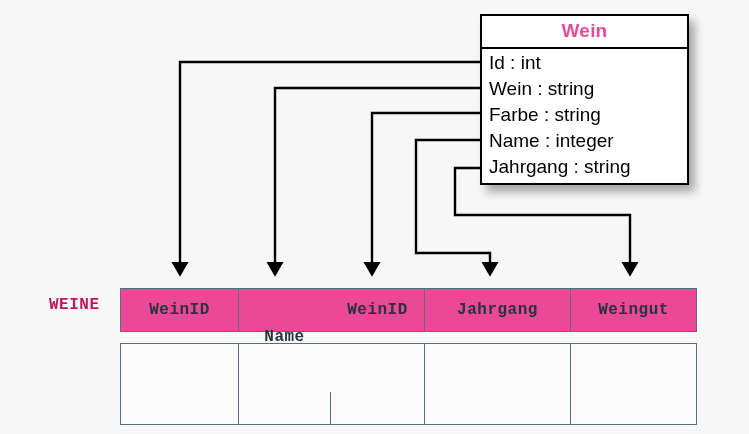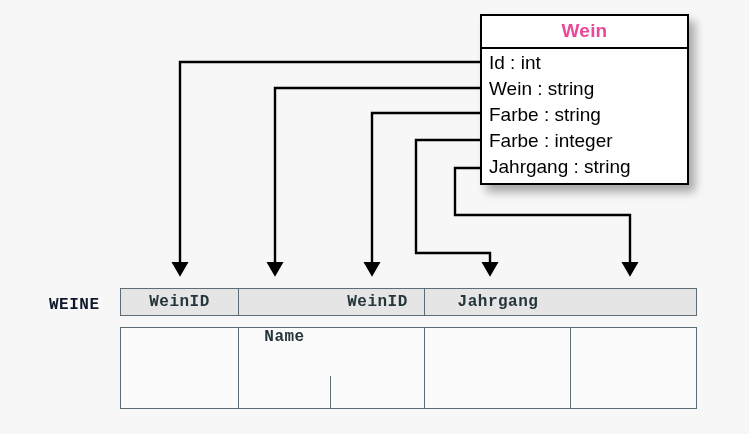--- a/index.html
+++ b/index.html
@@ -67,36 +67,36 @@
 
   
   .rel-label {
     position: absolute;
     left: 49px;
     top: 296px;
     font-family: "Liberation Mono", "DejaVu Sans Mono", monospace;
     font-weight: bold;
     font-size: 16px;
     line-height: 18px;
-    color: #0f172a;
+    color: #be185d;
     letter-spacing: 0.5px;
   }
 
   .rel-table {
     position: absolute;
     left: 120px;
     top: 288px;
     z-index: 4;
   }
   .rel-head {
     display: flex;
     border: 1px solid #5b6e75;
-    background: #e5e5e5;
+    background: #ec4899;
     box-sizing: border-box;
-    height: 28px;
+    height: 44px;
   }
   .rel-head .cell {
     border-right: 1px solid #5b6e75;
     box-sizing: border-box;
     display: flex;
     align-items: center;
     justify-content: center;
     font-family: "Liberation Mono", "DejaVu Sans Mono", monospace;
     font-weight: bold;
     font-size: 16px;
@@ -149,33 +149,34 @@
 
     <path d="M480,168 L455,168 L455,215 L630,215 L630,268" fill="none" stroke="#000000" stroke-width="2.4" marker-end="url(#arrowhead)"></path>
   </svg>
 
   <div class="uml-class">
     <div class="uml-title">Wein</div>
     <div class="uml-attrs">
       <div class="uml-attr">Id : int</div>
       <div class="uml-attr">Wein : string</div>
       <div class="uml-attr">Farbe : string</div>
-      <div class="uml-attr">Farbe : integer</div>
+      <div class="uml-attr">Name : integer</div>
       <div class="uml-attr">Jahrgang : string</div>
     </div>
   </div>
 
   <div class="rel-label">WEINE</div>
 
   <div class="rel-table">
     <div class="rel-head">
       <div class="cell c0">WeinID</div>
       <div class="cell c1">Name</div>
       <div class="cell c2">WeinID</div>
       <div class="cell c3">Jahrgang</div>
+      <div class="cell c4">Weingut</div>
     </div>
     <div class="rel-body">
       <div class="cell c0"></div>
       <div class="cell c1"></div>
       <div class="cell c2"></div>
       <div class="cell c3"></div>
       <div class="cell c4"></div>
     </div>
   </div>
 

